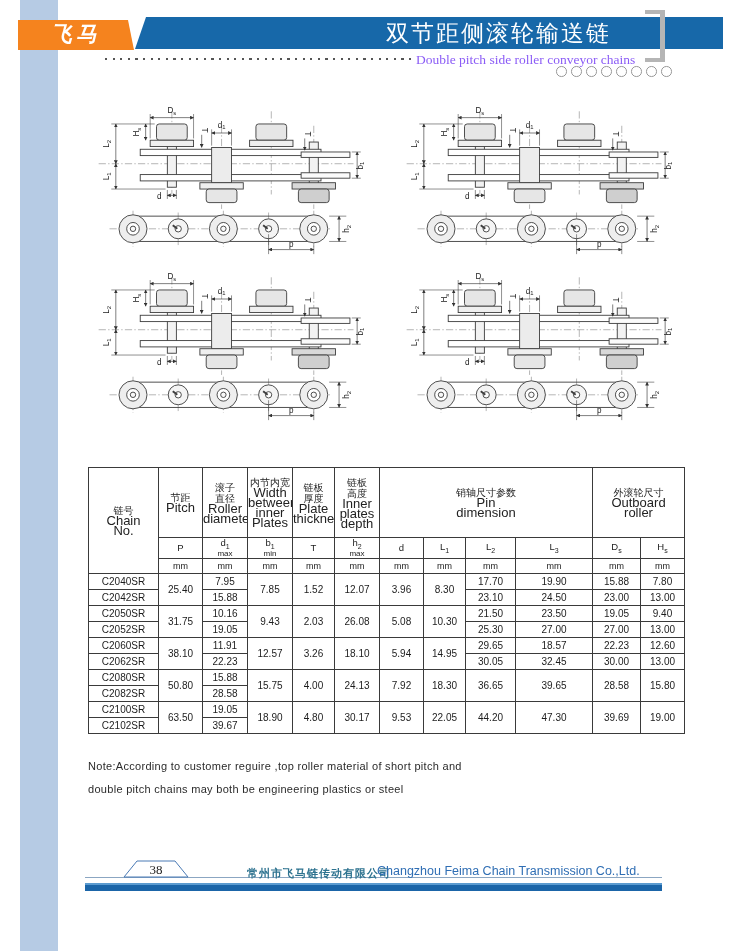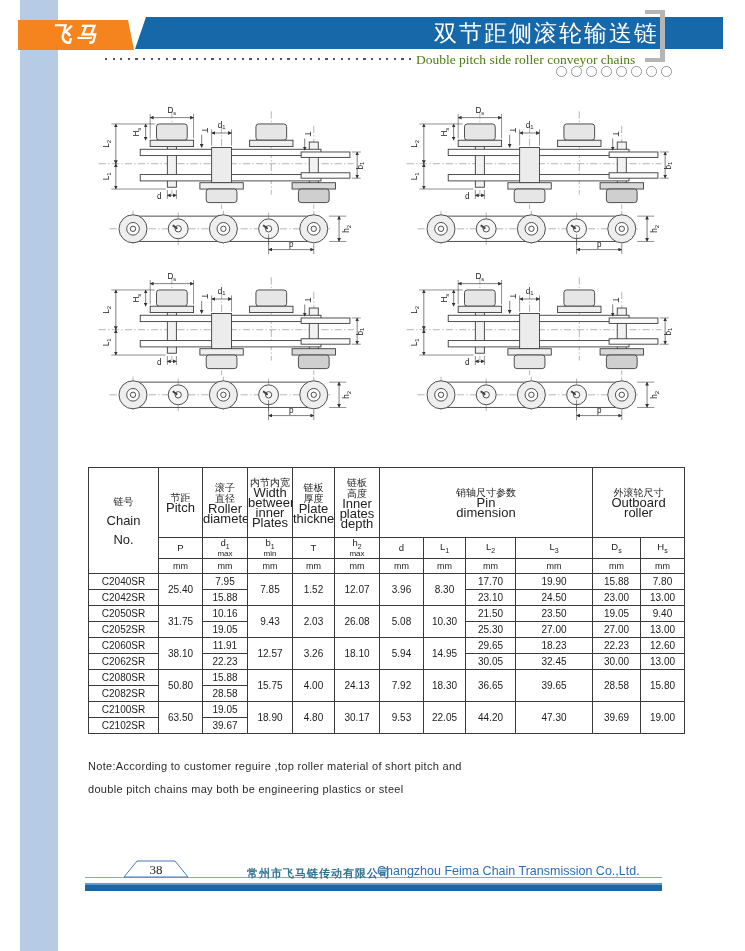--- a/index.html
+++ b/index.html
@@ -15,44 +15,44 @@
   .stripe{position:absolute;left:20px;top:0;width:38px;height:951px;background:var(--c-stripe)}
 
   
   .logo-block{position:absolute;left:18px;top:20px;width:116px;height:30px;background:var(--c-orange);
       clip-path:polygon(0 0,calc(100% - 6px) 0,100% 100%,0 100%);z-index:2;
       display:flex;align-items:center;justify-content:center}
   .logo-text{color:#fff;font-family:"Liberation Serif","DejaVu Serif",serif;
       font-style:italic;font-weight:bold;font-size:21px;letter-spacing:4px;transform:translateY(-1px)}
   .banner{position:absolute;left:135px;top:17px;width:588px;height:32px;background:var(--c-banner);
       clip-path:polygon(11px 0,100% 0,100% 100%,0 100%);z-index:1;
-      display:flex;align-items:center;justify-content:flex-end;padding-right:64px}
+      display:flex;align-items:center;justify-content:flex-end;padding-right:112px}
   .banner-title{color:#fff;font-size:23px;letter-spacing:2px;white-space:nowrap}
   .bracket-v{position:absolute;left:660px;top:10px;width:5px;height:52px;background:var(--c-bracket);z-index:3}
   .bracket-t{position:absolute;left:645px;top:10px;width:20px;height:4px;background:var(--c-bracket);z-index:3}
   .bracket-b{position:absolute;left:645px;top:58px;width:20px;height:4px;background:var(--c-bracket);z-index:3}
   .dotline{position:absolute;left:105px;top:58px;width:308px;height:2.4px;
       background:repeating-linear-gradient(90deg,#555 0 2.2px,transparent 2.2px 7.6px)}
   .subtitle-en{position:absolute;left:416px;top:52px;width:240px;font-family:"Liberation Serif","DejaVu Serif",serif;
-      font-size:13.5px;color:#4d7c0f;white-space:nowrap}
+      font-size:13.5px;color:#8b5cf6;white-space:nowrap}
   .circles{position:absolute;left:556px;top:66px;display:flex;gap:4.5px}
   .circles span{width:10.5px;height:10.5px;border:1.6px solid #999;border-radius:50%;background:#fff}
 
   
   .diagrams{position:absolute;left:86px;top:102px;width:590px;display:grid;
       grid-template-columns:282px 282px;column-gap:26px;row-gap:10px}
   .dia{width:282px;height:156px;display:block}
 
   
   .spec{position:absolute;left:88px;top:467px}
   table{border-collapse:collapse;table-layout:fixed;width:596px;background:#fff}
   td{border:1px solid var(--c-line);text-align:center;vertical-align:middle;padding:0;overflow:hidden}
   tr.h1{height:70px} tr.h2r{height:18px} tr.h3r{height:15px} tr.dr{height:16px}
   .stack{display:flex;flex-direction:column;justify-content:space-between;height:100%;padding:3px 0}
-  .stack.ce{justify-content:center;gap:9px}
+  .stack.ce{justify-content:center;}
   .zh{font-size:10px;line-height:11px}
   .en{font-size:13px;line-height:10px;color:#222}
   .symline{font-size:9.5px;line-height:9px}
   .symline sub{font-size:7px;line-height:6px}
   .symsub{font-size:8px;line-height:8px}
   .unitc{font-size:9px}
   .dcell{font-size:10px}
   .ncell{font-size:10px}
   tr.h3r td{border-bottom:1.4px solid var(--c-line)}
 
@@ -404,21 +404,21 @@
     <tr class="dr">
       <td class="ncell">C2060SR</td>
       <td class="dcell" rowspan="2">38.10</td>
       <td class="dcell">11.91</td>
       <td class="dcell" rowspan="2">12.57</td>
       <td class="dcell" rowspan="2">3.26</td>
       <td class="dcell" rowspan="2">18.10</td>
       <td class="dcell" rowspan="2">5.94</td>
       <td class="dcell" rowspan="2">14.95</td>
       <td class="dcell">29.65</td>
-      <td class="dcell">18.23</td>
+      <td class="dcell">18.57</td>
       <td class="dcell">22.23</td>
       <td class="dcell">12.60</td>
     </tr>
     <tr class="dr">
       <td class="ncell">C2062SR</td>
       <td class="dcell">22.23</td>
       <td class="dcell">30.05</td>
       <td class="dcell">32.45</td>
       <td class="dcell">30.00</td>
       <td class="dcell">13.00</td>

